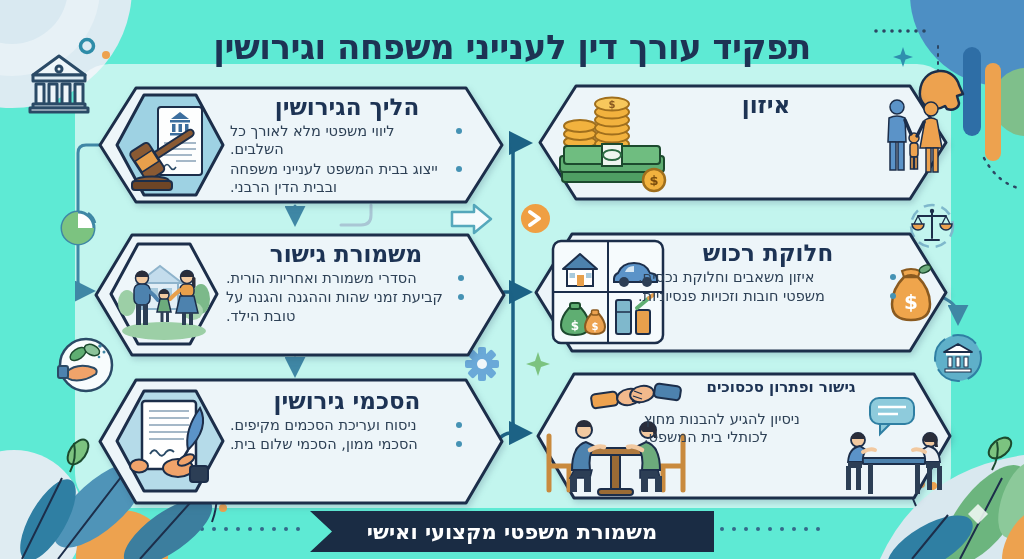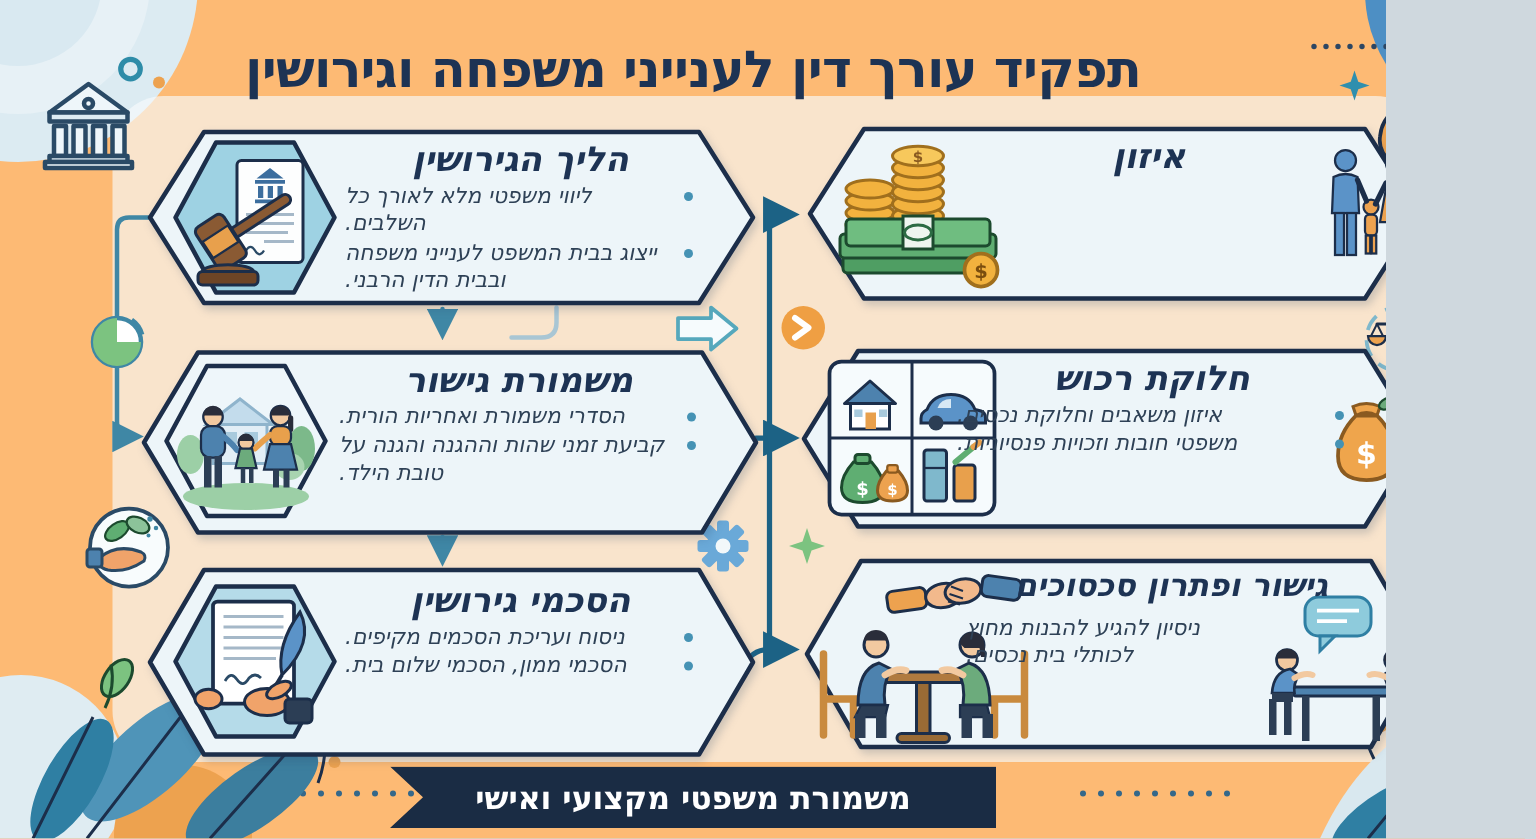--- a/index.html
+++ b/index.html
@@ -1,25 +1,25 @@
 <!DOCTYPE html>
 <html lang="he"><head>
 <meta charset="utf-8">
 <style>
   html,body{margin:0;padding:0;background:#cfd8de;}
-  .canvas{position:relative;width:924px;height:559px;background:#fdba74;overflow:hidden;
+  .canvas{position:relative;width:1024px;height:559px;background:#5eead4;overflow:hidden;
           font-family:"DejaVu Sans",sans-serif;}
   .bg{position:absolute;left:0;top:0;z-index:0;}
   .main-title{position:absolute;top:4px;left:0;right:0;z-index:3;text-align:center;direction:rtl;
               font-size:34px;font-weight:bold;color:#1d3354;letter-spacing:-0.5px;}
   .card{position:absolute;z-index:2;}
   .card svg.frame{position:absolute;left:0;top:0;width:100%;height:100%;
                   filter:drop-shadow(2px 3px 3px rgba(40,70,100,.22));}
   .abs{position:absolute;}
-  .textarea{position:absolute;direction:rtl;font-style:italic;}
+  .textarea{position:absolute;direction:rtl;}
   .card-title{font-weight:bold;font-size:23px;color:#1d3354;text-align:center;margin:0 0 2px;}
   .bullets{margin:0;padding:0;list-style:none;font-size:14.5px;color:#2e4156;line-height:1.27;text-align:left;}
   .bullets li{position:relative;padding-right:14px;margin-bottom:1px;}
   .bullets li::before{content:"";position:absolute;right:2px;top:6px;width:6px;height:6px;border-radius:50%;background:#4592b4;}
   .bullets li.no-dot::before{display:none;}
   .banner{position:absolute;top:511px;left:50%;transform:translateX(-50%);z-index:3;
           width:404px;height:41px;background:#1a2c44;
           clip-path:polygon(0 0,100% 0,100% 100%,0 100%,22px 50%);
           display:flex;align-items:center;justify-content:center;direction:rtl;
           color:#ffffff;font-size:21px;font-weight:bold;}
@@ -448,25 +448,25 @@
         <rect x="16" y="70" width="5" height="24" fill="#2c3e55"></rect>
       <circle cx="90" cy="44" r="7" fill="#f2c9a0" stroke="#1c2e4a" stroke-width="1.8"></circle>
       <path d="M83,44 a7,7 0 0 1 14,-1 l1,8 h-3 l-1,-5 h-9 Z" fill="#2a2d3a"></path>
       <path d="M100,66 Q99,52 88,50 L82,54 Q86,60 85,66 Z" fill="#e9eef3" stroke="#1c2e4a" stroke-width="1.8"></path>
       <path d="M85,56 Q78,52 73,54" stroke="#f2c9a0" stroke-width="4" fill="none" stroke-linecap="round"></path>
       <rect x="86" y="66" width="14" height="6" fill="#2c3e55"></rect>
       <rect x="97" y="70" width="5" height="24" fill="#2c3e55"></rect>
         <rect x="87" y="70" width="5" height="24" fill="#2c3e55"></rect>
     </svg>
     <div class="textarea" style="left:118px;right:44px;top:6px">
-      <div class="card-title" style="font-size:21px">גישור ופתרון סכסוכים</div>
+      <div class="card-title" style="font-size:15px">גישור ופתרון סכסוכים</div>
     </div>
     <div class="textarea" style="left:108px;right:122px;top:38px">
       <ul class="bullets">
-        <li class="no-dot">ניסיון להגיע להבנות מחוץ לכותלי בית נכסים.</li>
+        <li class="no-dot">ניסיון להגיע להבנות מחוץ לכותלי בית המשפט.</li>
       </ul>
     </div>
   </div>
 
   <div class="banner">
     <span>משמורת משפטי מקצועי ואישי</span>
   </div>
 
 </div>
 

